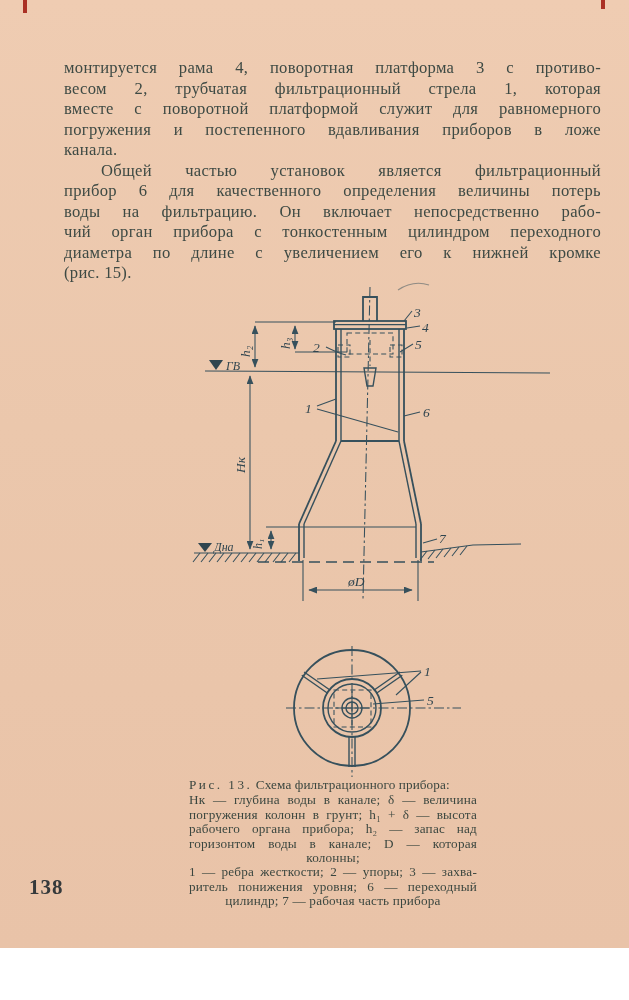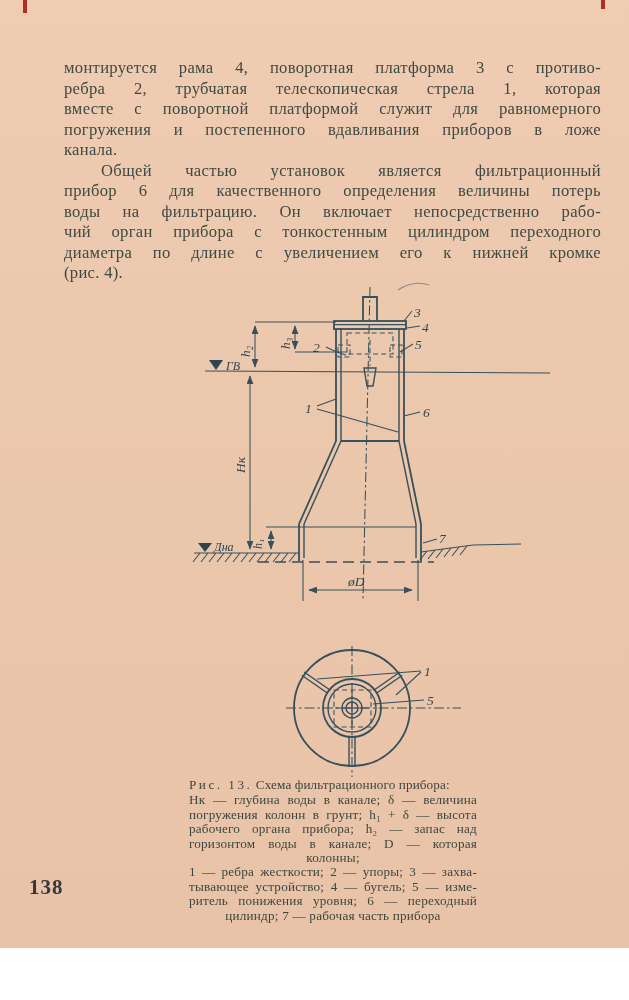--- a/index.html
+++ b/index.html
@@ -53,32 +53,32 @@
 <div class="page">
 
   <div class="edge-mark" style="left:23px;top:0;height:13px"></div>
   <div class="edge-mark" style="left:23px;top:986px;height:14px"></div>
   <div class="edge-mark" style="left:601px;top:0;height:9px"></div>
   <div class="edge-mark" style="left:601px;top:989px;height:11px"></div>
 
   <div class="bodytext">
     <div>
       <div class="tline">монтируется рама 4, поворотная платформа 3 с противо-</div>
-      <div class="tline">ребра 2, трубчатая телескопическая стрела 1, которая</div>
+      <div class="tline">весом 2, трубчатая фильтрационный стрела 1, которая</div>
       <div class="tline">вместе с поворотной платформой служит для равномерного</div>
       <div class="tline">погружения и постепенного вдавливания приборов в ложе</div>
       <div class="tline last">канала.</div>
     </div>
     <div>
       <div class="tline indent">Общей частью установок является фильтрационный</div>
       <div class="tline">прибор 6 для качественного определения величины потерь</div>
       <div class="tline">воды на фильтрацию. Он включает непосредственно рабо-</div>
       <div class="tline">чий орган прибора с тонкостенным цилиндром переходного</div>
       <div class="tline">диаметра по длине с увеличением его к нижней кромке</div>
-      <div class="tline last">(рис. 4).</div>
+      <div class="tline last">(рис. 15).</div>
     </div>
   </div>
 
   <svg class="figure-svg" width="629" height="1000" viewBox="0 0 629 1000">
     <defs>
       <marker id="ar" markerWidth="9" markerHeight="7" refX="8.3" refY="3.5" orient="auto-start-reverse" markerUnits="userSpaceOnUse">
         <path d="M0 0 L9 3.5 L0 7 Z" fill="#36505c"></path>
       </marker>
     </defs>
 
@@ -243,20 +243,19 @@
     <div class="cap-title">
       <span class="sp">Рис. 13.</span>
       <span class="bold">Схема фильтрационного прибора:</span>
     </div>
     <div class="cap-line">Нк — глубина воды в канале; δ — величина</div>
     <div class="cap-line">погружения колонн в грунт; h₁ + δ — высота</div>
     <div class="cap-line">рабочего органа прибора; h₂ — запас над</div>
     <div class="cap-line">горизонтом воды в канале; D — которая</div>
     <div class="cap-center">колонны;</div>
     <div class="cap-line">1 — ребра жесткости; 2 — упоры; 3 — захва-</div>
-    <div class="cap-line">тывающее устройство; 4 — бугель; 5 — изме-</div>
     <div class="cap-line">ритель понижения уровня; 6 — переходный</div>
     <div class="cap-center">цилиндр; 7 — рабочая часть прибора</div>
   </div>
 
   <div class="pagenum">138</div>
 
 </div>
 
 </body></html>

